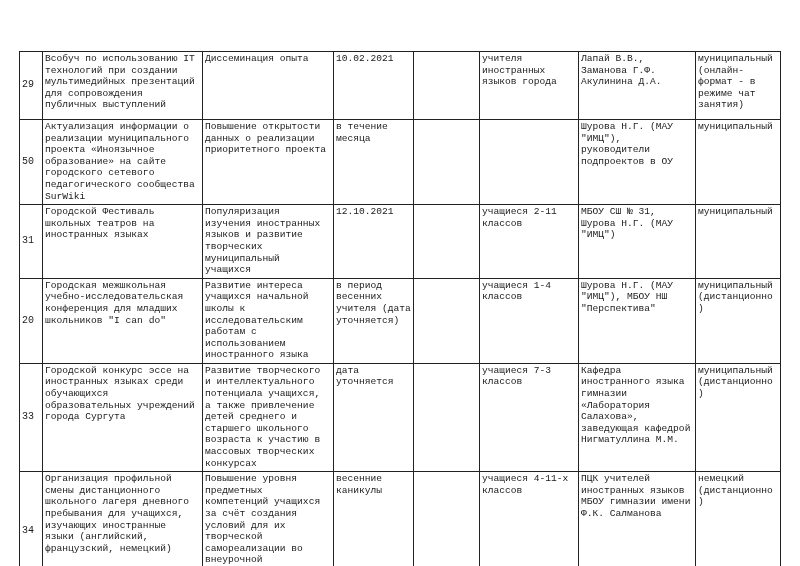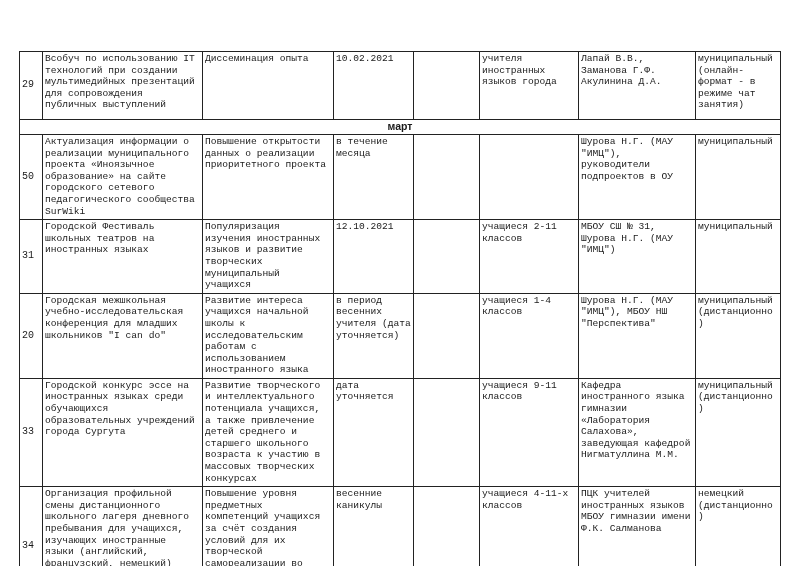--- a/index.html
+++ b/index.html
@@ -30,23 +30,20 @@
     <tr style="height:68px">
       <td class="num">29</td>
       <td>Всобуч по использованию IT технологий при создании мультимедийных презентаций для сопровождения публичных выступлений</td>
       <td>Диссеминация опыта</td>
       <td>10.02.2021</td>
       <td></td>
       <td>учителя иностранных языков города</td>
       <td>Лапай В.В., Заманова Г.Ф. Акулинина Д.А.</td>
       <td>муниципальный (онлайн-формат - в режиме чат занятия)</td>
     </tr>
-    <tr class="month">
-      <td colspan="8">март</td>
-    </tr>
     <tr style="height:75px">
       <td class="num">50</td>
       <td>Актуализация информации о реализации муниципального проекта «Иноязычное образование» на сайте городского сетевого педагогического сообщества SurWiki</td>
       <td>Повышение открытости данных о реализации приоритетного проекта</td>
       <td>в течение месяца</td>
       <td></td>
       <td></td>
       <td>Шурова Н.Г. (МАУ "ИМЦ"), руководители подпроектов в ОУ</td>
       <td>муниципальный</td>
     </tr>
@@ -69,21 +66,21 @@
       <td>учащиеся 1-4 классов</td>
       <td>Шурова Н.Г. (МАУ "ИМЦ"), МБОУ НШ "Перспектива"</td>
       <td>муниципальный (дистанционно)</td>
     </tr>
     <tr style="height:93px">
       <td class="num">33</td>
       <td>Городской конкурс эссе на иностранных языках среди обучающихся образовательных учреждений города Сургута</td>
       <td>Развитие творческого и интеллектуального потенциала учащихся, а также привлечение детей среднего и старшего школьного возраста к участию в массовых творческих конкурсах</td>
       <td>дата уточняется</td>
       <td></td>
-      <td>учащиеся 9-11 классов</td>
+      <td>учащиеся 7-3 классов</td>
       <td>Кафедра иностранного языка гимназии «Лаборатория Салахова», заведующая кафедрой Нигматуллина М.М.</td>
       <td>муниципальный (дистанционно)</td>
     </tr>
     <tr style="height:88px">
       <td class="num">34</td>
       <td>Организация профильной смены дистанционного  школьного лагеря дневного пребывания для учащихся, изучающих иностранные языки (английский, французский, немецкий)</td>
       <td style="white-space:pre-line">Повышение уровня предметных компетенций учащихся за счёт создания
 условий для их творческой самореализации во внеурочной деятельности по иностранным языкам</td>
       <td>весенние каникулы</td>
       <td></td>

